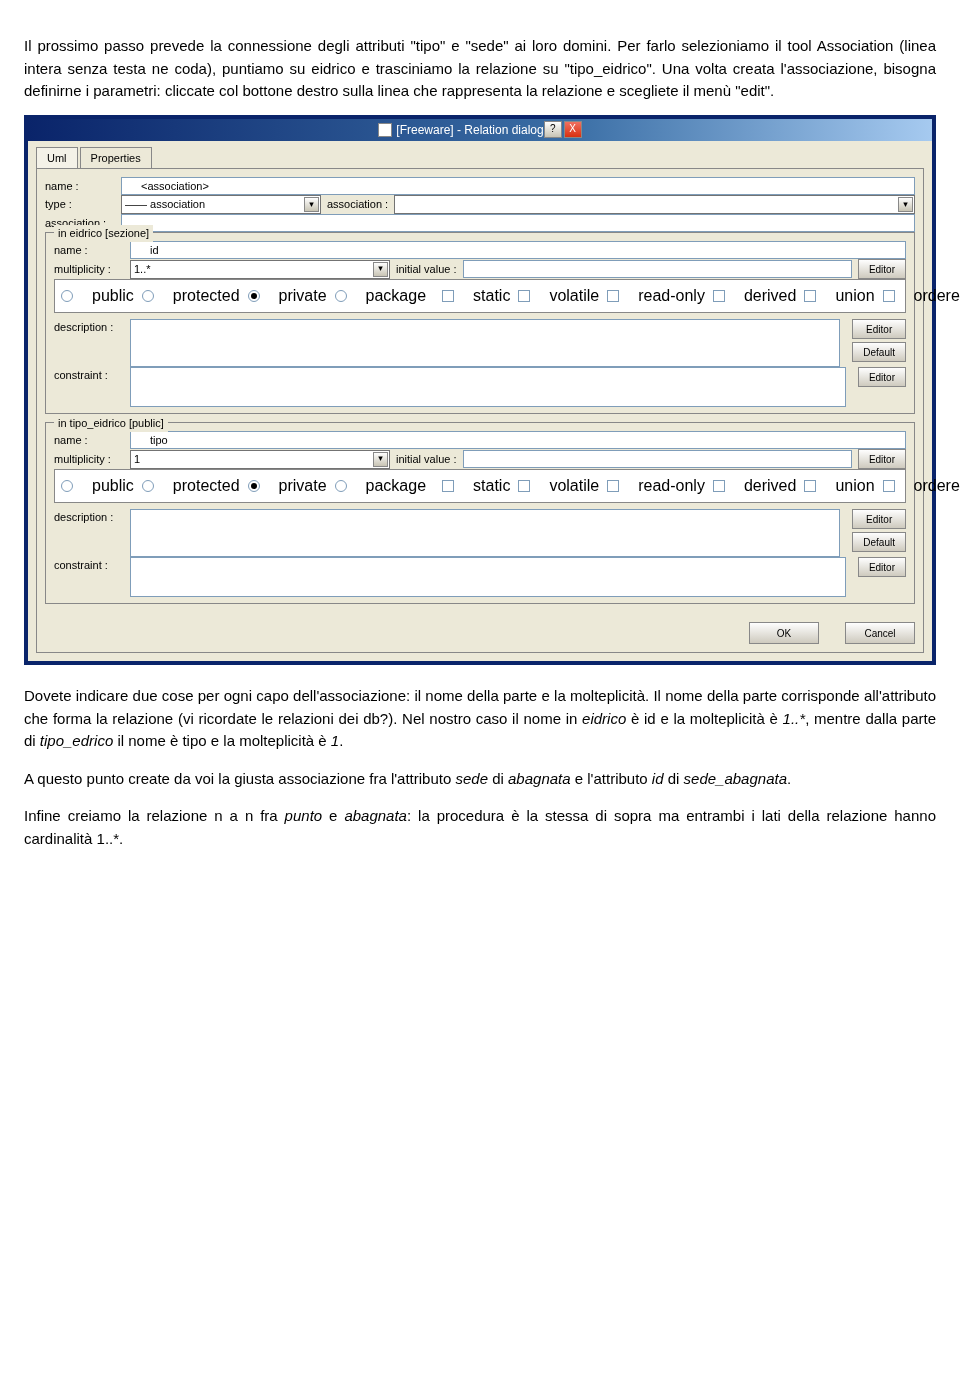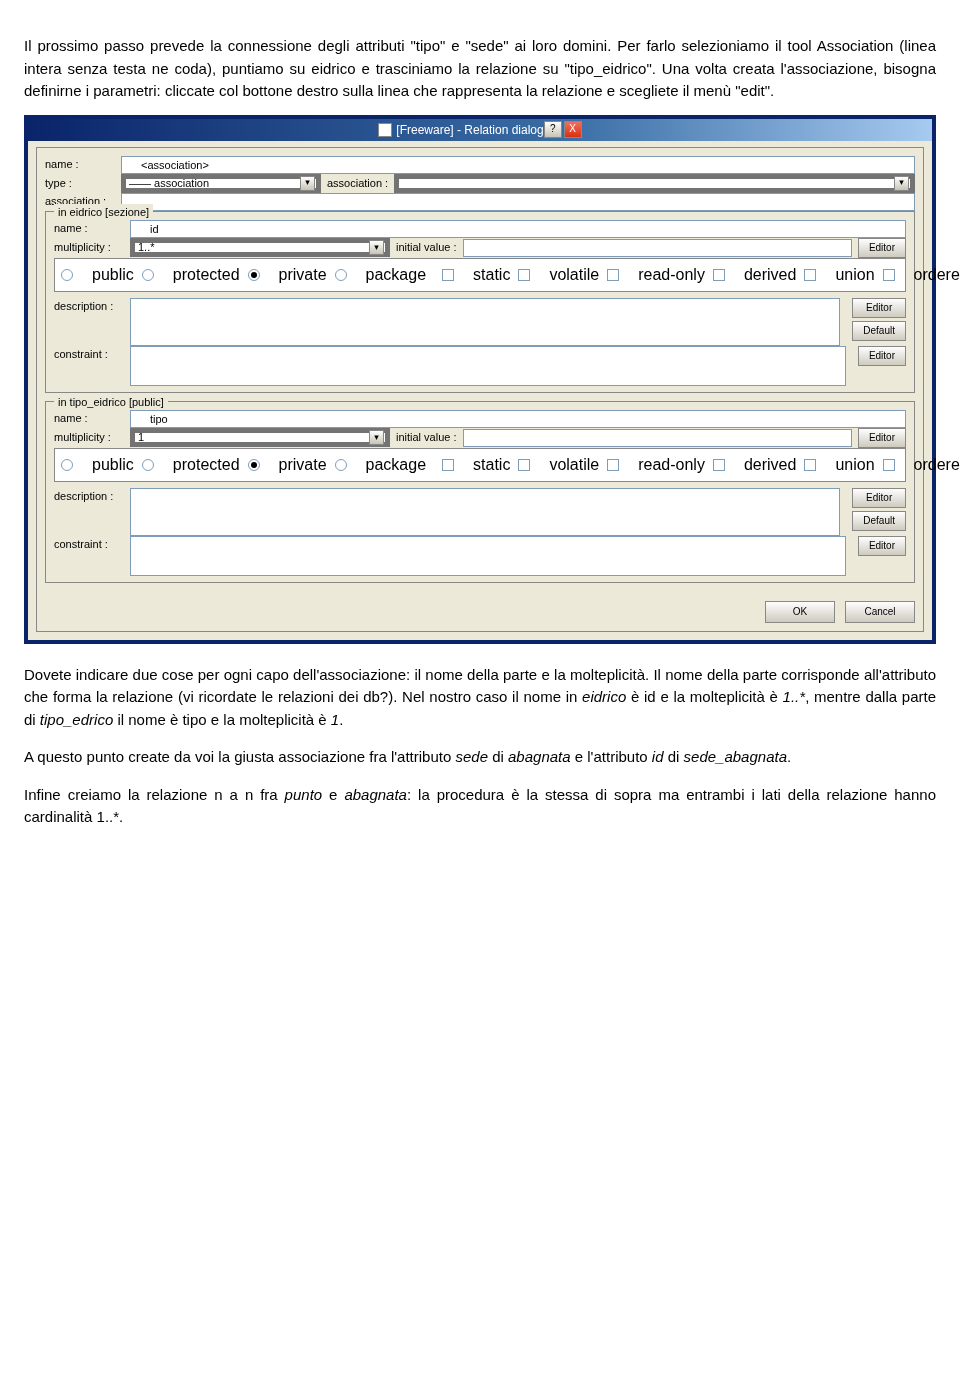--- a/index.html
+++ b/index.html
@@ -88,21 +88,21 @@
   .inp {
     flex: 1;
     border: 1px solid #7F9DB9;
     background: #fff;
     height: 18px;
     padding: 0 19px;
     font-size: 11px;
     font-family: Tahoma, sans-serif;
   }
   .combo {
-    border: 5px solid #737373;
+    border: 1px solid #737373;
     background: #fff;
     height: 19px;
     display: flex;
     align-items: center;
     padding: 0 1px 0 3px;
     font-size: 11px;
     flex: 1;
   }
   .combo-arrow {
     width: 15px; height: 15px;
@@ -175,21 +175,21 @@
     height: 20px;
   }
   .btn-col {
     display: flex; flex-direction: column; gap: 3px;
     margin-left: 6px;
   }
 
   .dlg-footer {
     display: flex;
     justify-content: flex-end;
-    gap: 10px;
+    gap: 26px;
     padding-top: 10px;
   }
   .dlg-footer .btn { width: 70px; height: 22px; }
 
   .combined-row {
     display: flex;
     align-items: center;
     gap: 8px;
     border: 1px solid #888;
     background: #fff;
@@ -209,20 +209,24 @@
       <span class="titlebar-icon"></span>
       <span>[Freeware] - Relation dialog</span>
     </div>
     <div class="titlebar-buttons">
       <div class="tbb">?</div>
       <div class="tbb close">X</div>
     </div>
   </div>
 
   <div class="dlg-body">
+    <div class="tabs">
+      <div class="tab active">Uml</div>
+      <div class="tab">Properties</div>
+    </div>
 
     <div class="panel">
 
       <div class="row">
         <span class="lbl">name :</span>
         <input class="inp" value="&lt;association&gt;" style="">
       </div>
 
       <div class="row">
         <span class="lbl">type :</span>

